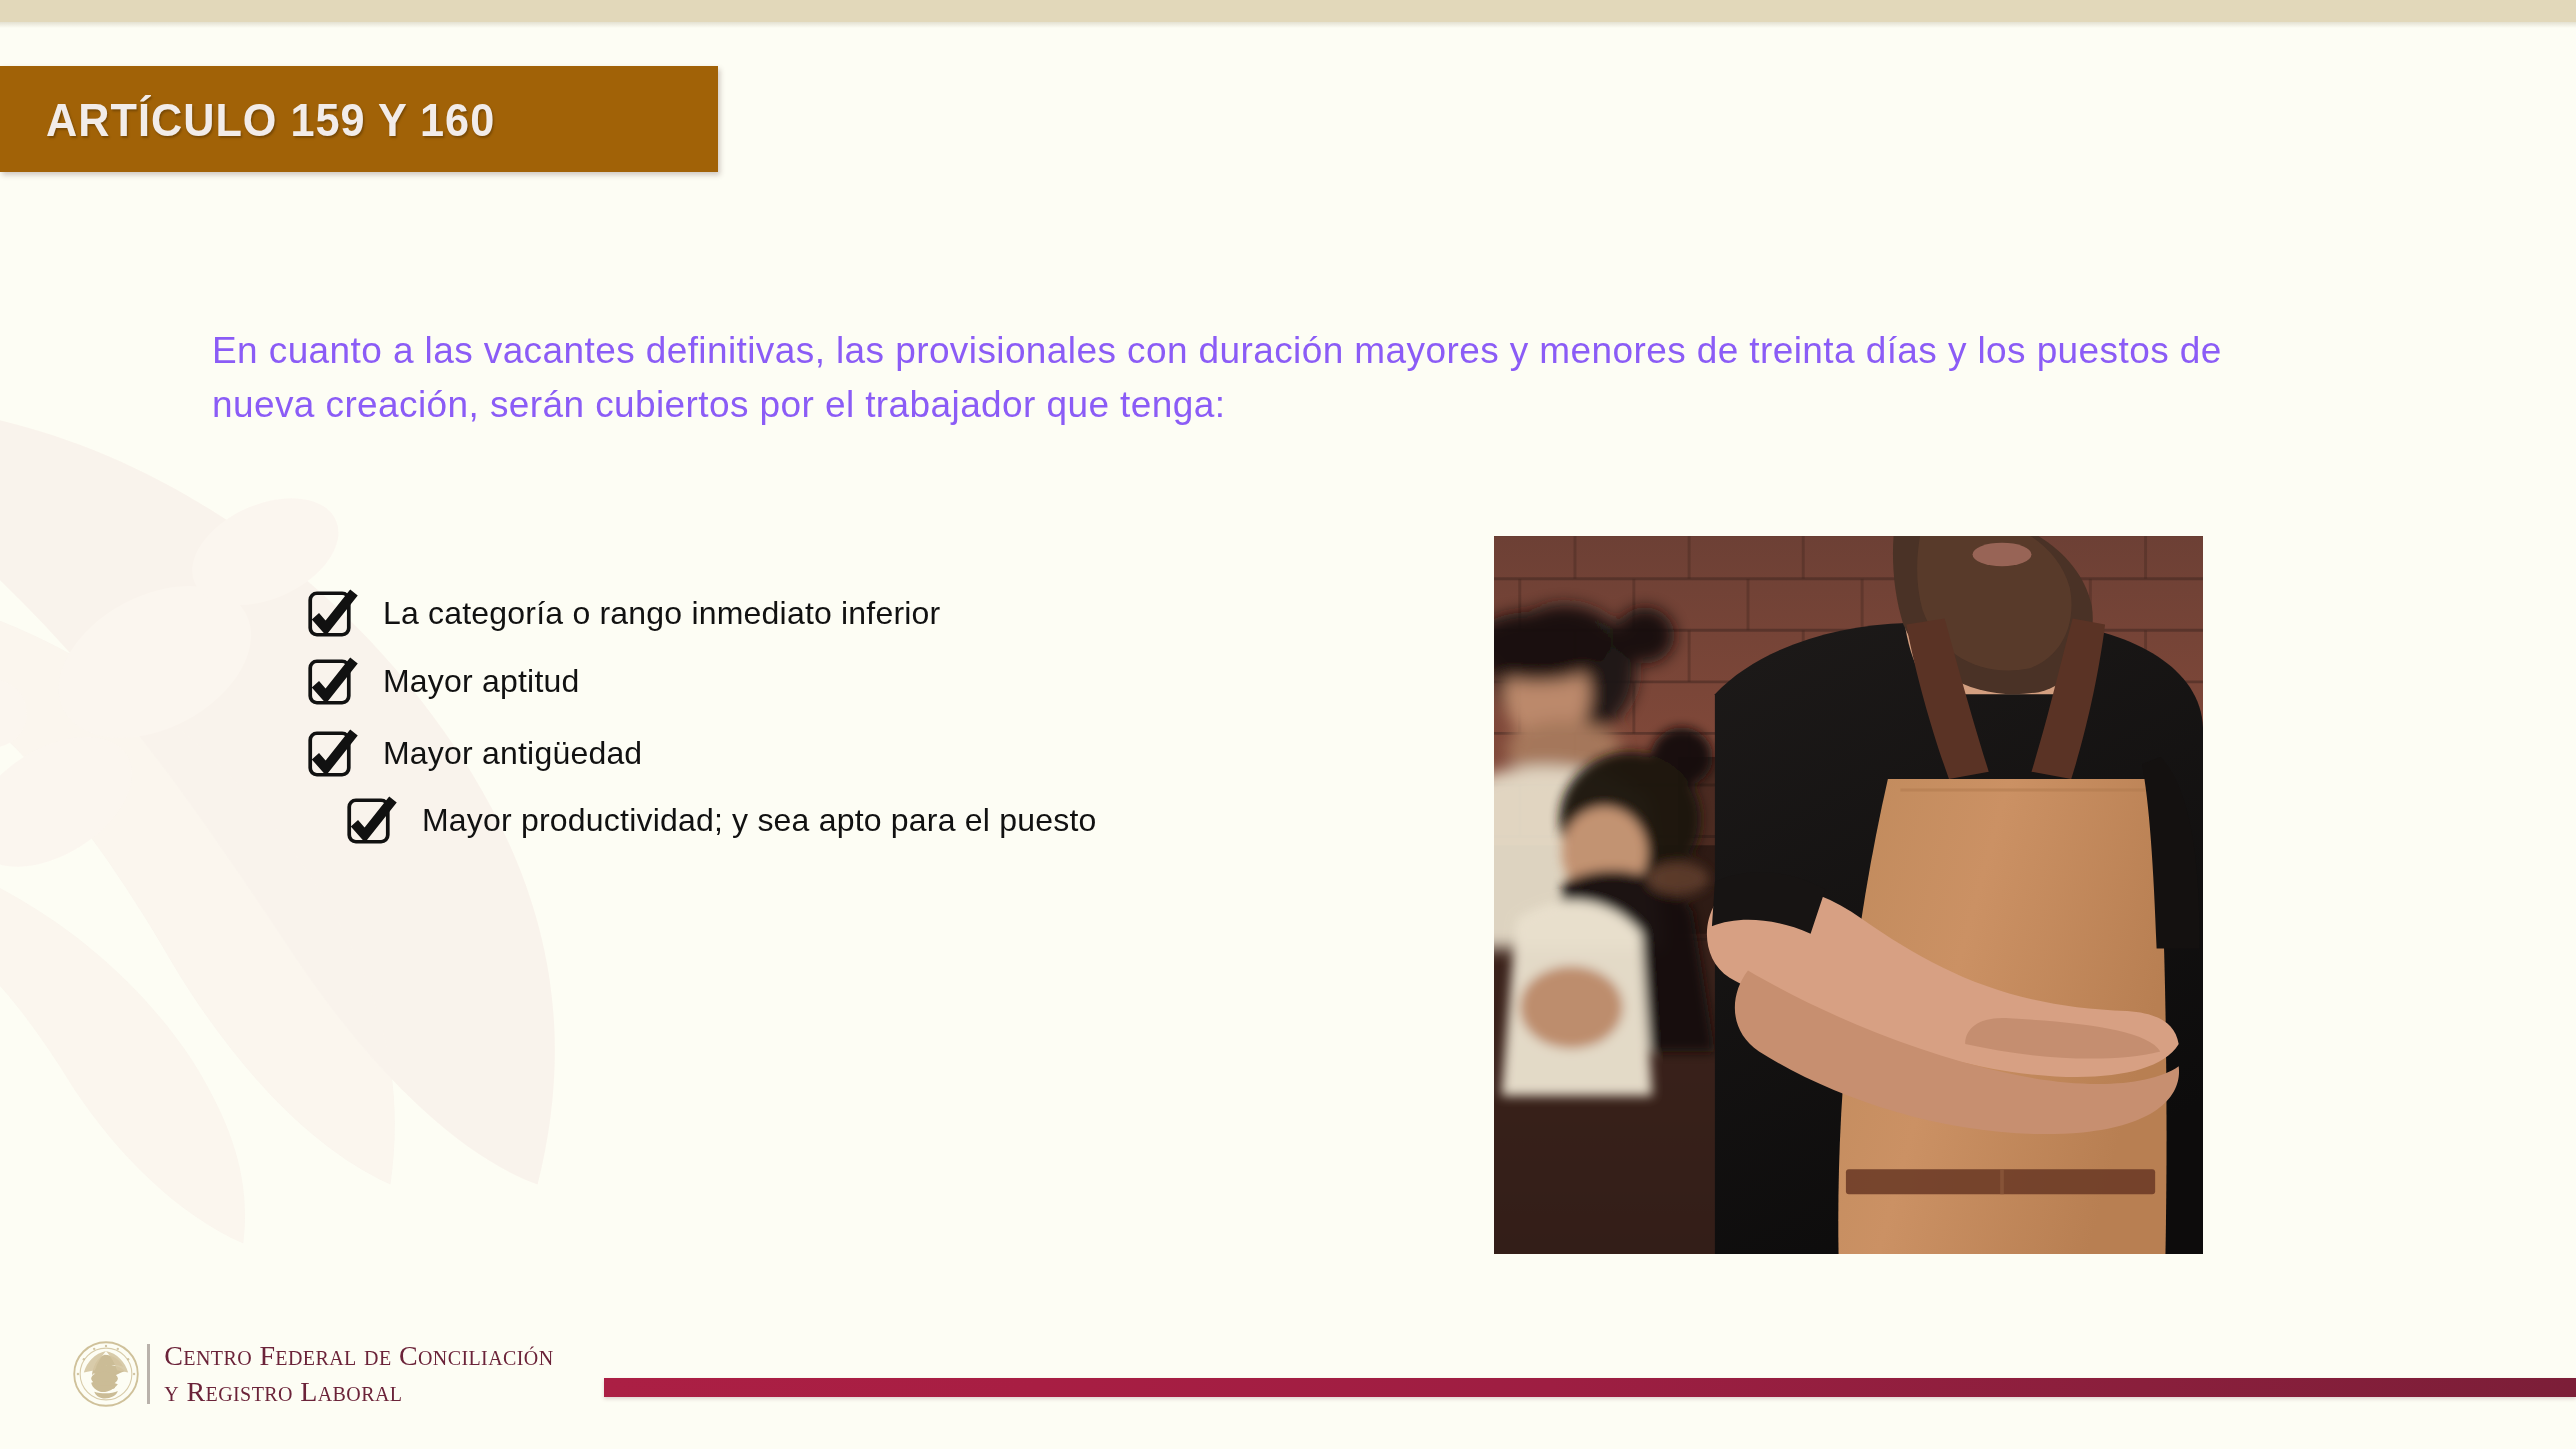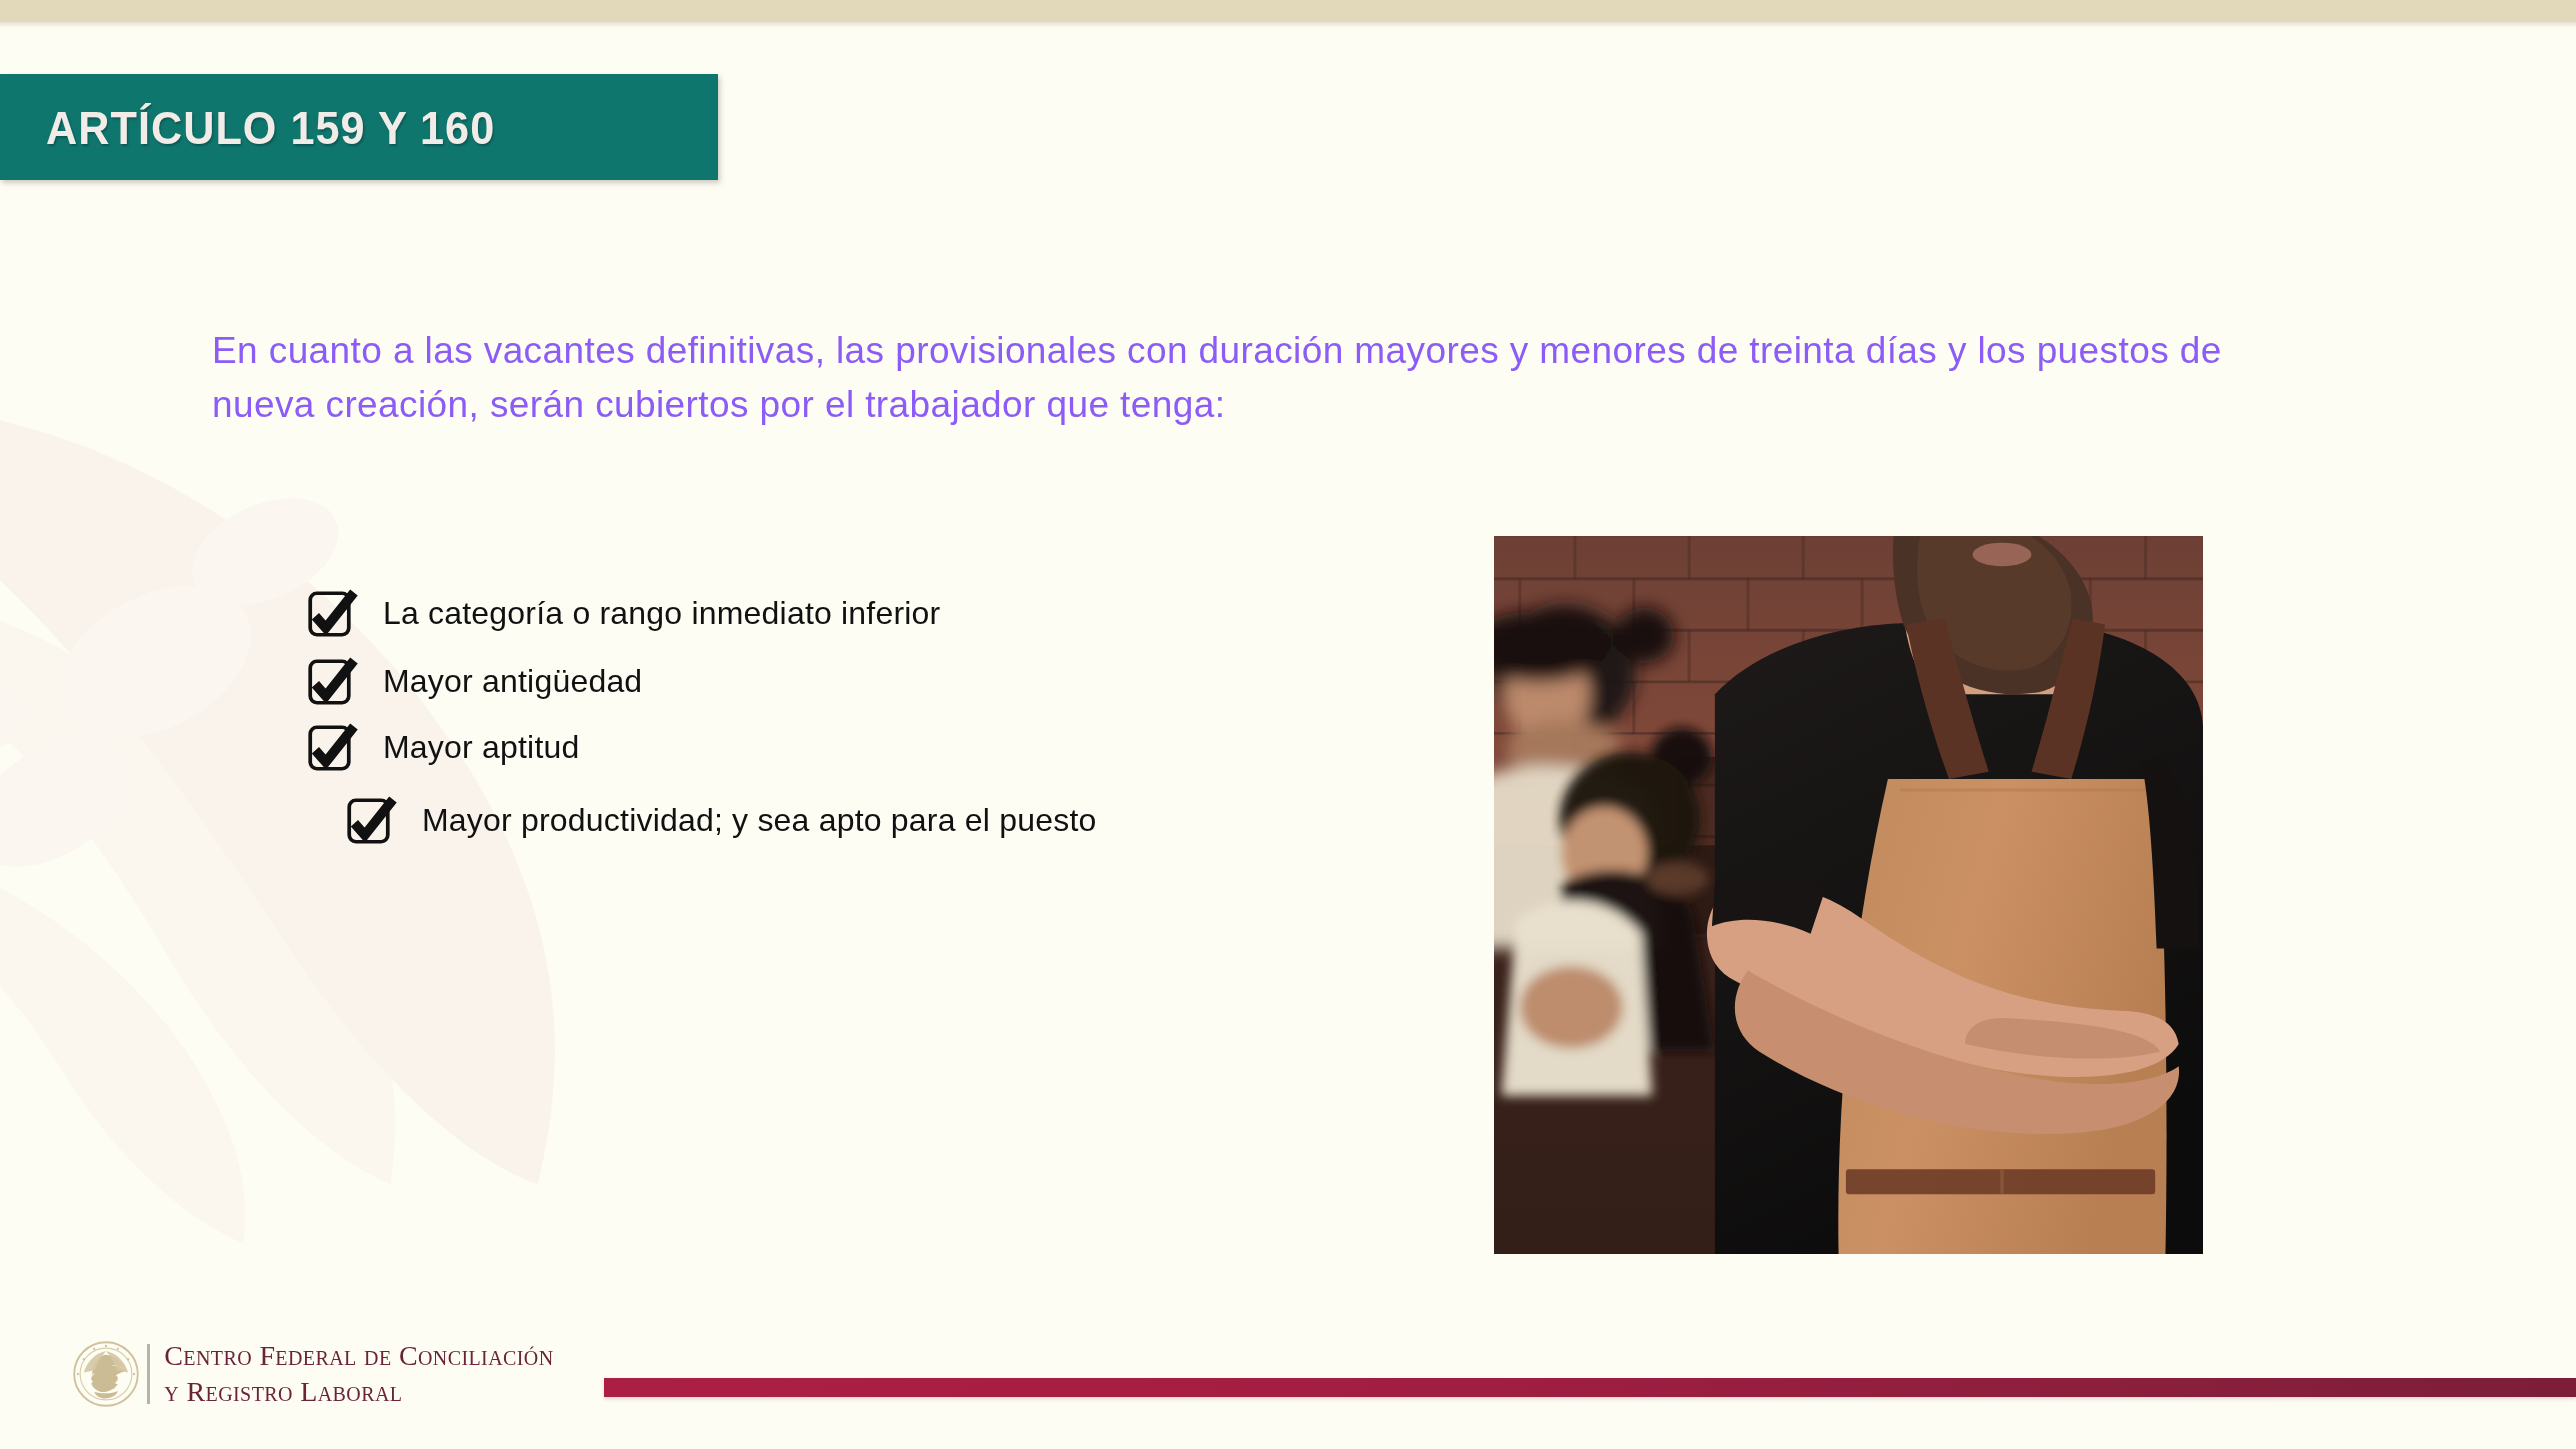--- a/index.html
+++ b/index.html
@@ -39,24 +39,24 @@
     width: 1104px;
     height: 957px;
     opacity: 0.55;
     pointer-events: none;
   }
 
   
   .title-banner {
     position: absolute;
     left: 0;
-    top: 74px;
+    top: 66px;
     width: 718px;
     height: 106px;
-    background: #0f766e;
+    background: #a16207;
     box-shadow: 2.2px 2.9px 5.2px rgba(90,60,60,0.28);
     display: flex;
     align-items: center;
   }
   .title-banner-text {
     color: #f2ece9;
     font-size: 47px;
     font-weight: bold;
     letter-spacing: 1.1px;
     margin-left: 46px;
@@ -203,38 +203,38 @@
     <span class="checkbox">
       <svg width="43" height="46" viewBox="0 0 58 62">
         <rect x="3" y="3" width="52" height="56" rx="9" ry="9" fill="none" stroke="#111111" stroke-width="5"></rect>
         <path d="M10 34 L24 50 L62 2" fill="none" stroke="#111111" stroke-width="13" stroke-linecap="butt" stroke-linejoin="miter"></path>
       </svg>
     </span>
     <span class="check-label">La categoría o rango inmediato inferior</span>
   </div>
 
 
+  <div class="check-item gap-4">
+    <span class="checkbox">
+      <svg width="43" height="46" viewBox="0 0 58 62">
+        <rect x="3" y="3" width="52" height="56" rx="9" ry="9" fill="none" stroke="#111111" stroke-width="5"></rect>
+        <path d="M10 34 L24 50 L62 2" fill="none" stroke="#111111" stroke-width="13" stroke-linecap="butt" stroke-linejoin="miter"></path>
+      </svg>
+    </span>
+    <span class="check-label">Mayor aptitud</span>
+  </div>
+
   <div class="check-item gap-3">
     <span class="checkbox">
       <svg width="43" height="46" viewBox="0 0 58 62">
         <rect x="3" y="3" width="52" height="56" rx="9" ry="9" fill="none" stroke="#111111" stroke-width="5"></rect>
         <path d="M10 34 L24 50 L62 2" fill="none" stroke="#111111" stroke-width="13" stroke-linecap="butt" stroke-linejoin="miter"></path>
       </svg>
     </span>
     <span class="check-label">Mayor antigüedad</span>
-  </div>
-
-  <div class="check-item gap-4">
-    <span class="checkbox">
-      <svg width="43" height="46" viewBox="0 0 58 62">
-        <rect x="3" y="3" width="52" height="56" rx="9" ry="9" fill="none" stroke="#111111" stroke-width="5"></rect>
-        <path d="M10 34 L24 50 L62 2" fill="none" stroke="#111111" stroke-width="13" stroke-linecap="butt" stroke-linejoin="miter"></path>
-      </svg>
-    </span>
-    <span class="check-label">Mayor aptitud</span>
   </div>
 
   <div class="check-item">
     <span class="checkbox">
       <svg width="43" height="46" viewBox="0 0 58 62">
         <rect x="3" y="3" width="52" height="56" rx="9" ry="9" fill="none" stroke="#111111" stroke-width="5"></rect>
         <path d="M10 34 L24 50 L62 2" fill="none" stroke="#111111" stroke-width="13" stroke-linecap="butt" stroke-linejoin="miter"></path>
       </svg>
     </span>
     <span class="check-label">Mayor productividad; y sea apto para el puesto</span>

